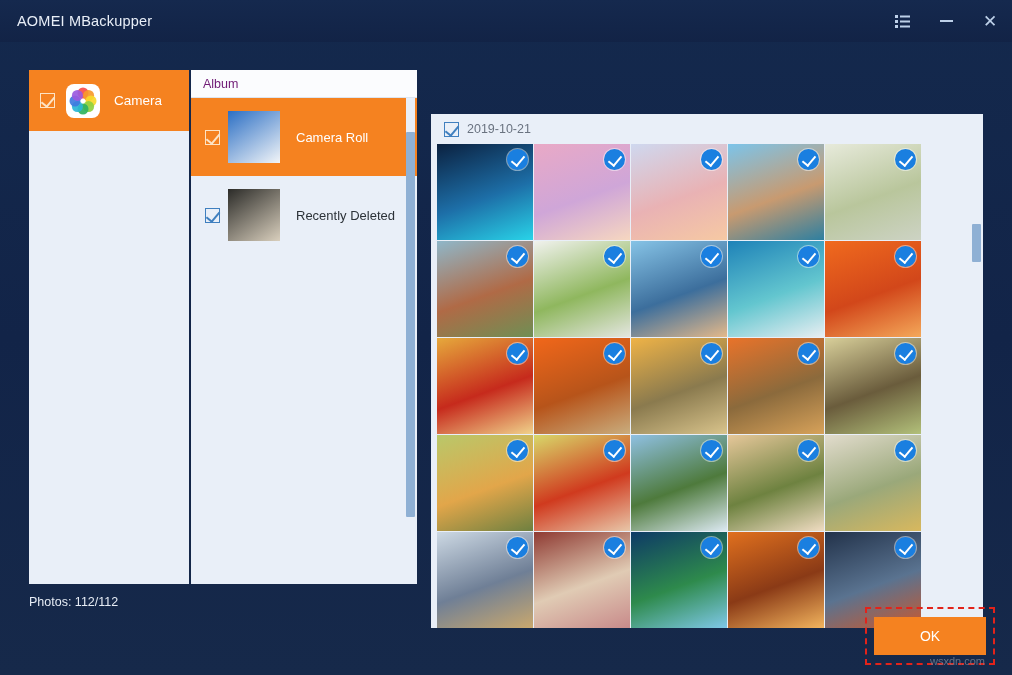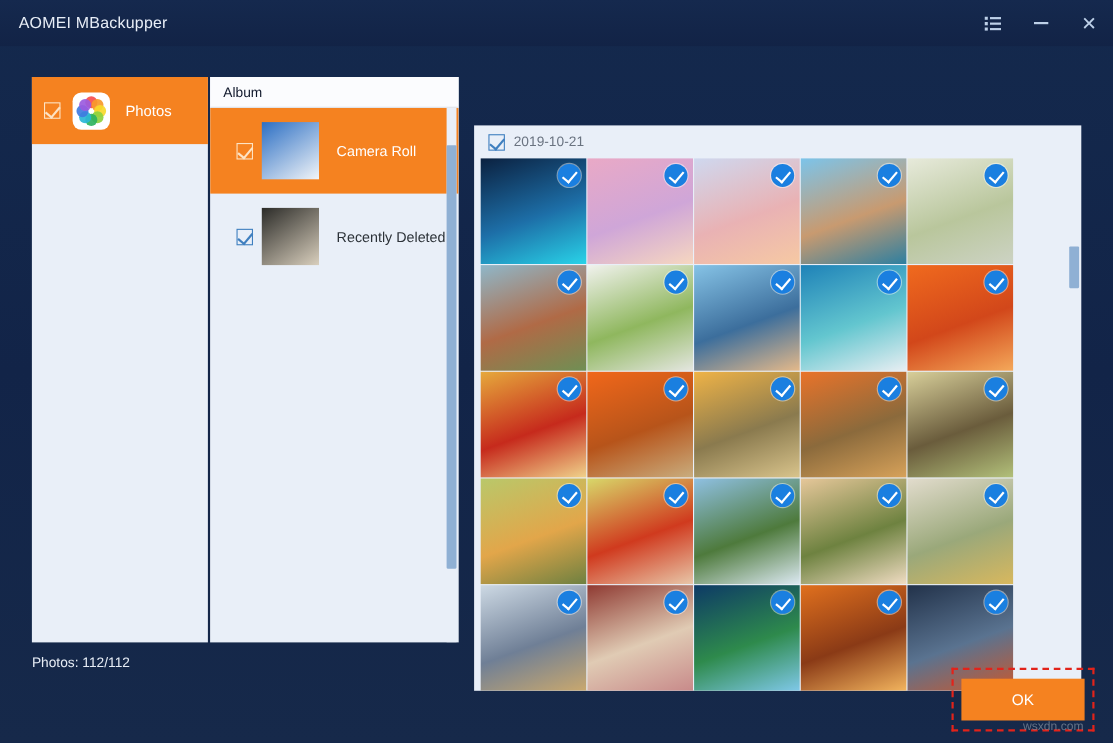--- a/index.html
+++ b/index.html
@@ -87,28 +87,28 @@
     background: #e9eff8;
     margin-left: 2px;
     position: relative;
     flex: 0 0 226px;
     overflow: hidden;
   }
   .album-head {
     height: 28px; background: #fbfcfe;
     display: flex; align-items: center;
     padding-left: 12px;
-    color: #0f172a; font-size: 12.5px;
+    color: #701a75; font-size: 12.5px;
     border-bottom: 1px solid #dde5f0;
   }
   .album-list { position: relative; height: 486px; overflow: hidden; }
   .album-item {
     height: 78px;
     display: flex; align-items: center;
-    padding-left: 24px;
+    padding-left: 14px;
     cursor: pointer;
   }
   .album-item.active { background: #f58220; }
   .album-item.active .album-label { color: #fff; }
   .album-thumb {
     width: 52px; height: 52px; margin-left: 8px; margin-right: 16px;
     flex: 0 0 52px;
     background: #cfd6de;
     overflow: hidden; position: relative;
   }
@@ -252,21 +252,21 @@
         <span class="photos-glyph">
           <span class="petal" style="background:#f74e4e; transform: translate(-50%,-50%) translate(0,-8px);"></span>
           <span class="petal" style="background:#f79a2b; transform: translate(-50%,-50%) translate(5.6px,-5.6px);"></span>
           <span class="petal" style="background:#f7d92b; transform: translate(-50%,-50%) translate(8px,0);"></span>
           <span class="petal" style="background:#8fd13f; transform: translate(-50%,-50%) translate(5.6px,5.6px);"></span>
           <span class="petal" style="background:#2fb35e; transform: translate(-50%,-50%) translate(0,8px);"></span>
           <span class="petal" style="background:#2bb6d6; transform: translate(-50%,-50%) translate(-5.6px,5.6px);"></span>
           <span class="petal" style="background:#3f7be0; transform: translate(-50%,-50%) translate(-8px,0);"></span>
           <span class="petal" style="background:#9b5be0; transform: translate(-50%,-50%) translate(-5.6px,-5.6px);"></span>
         </span>
-        <span class="cat-label">Photos</span>
+        <span class="cat-label">Camera</span>
       </div>
     </div>
 
     <div class="album-col">
       <div class="album-head">Album</div>
       <div class="album-list" id="album-list">
           <div class="album-item active">
             <span class="cb light"></span>
             <span class="album-thumb" style="background: linear-gradient(145deg, rgb(44, 111, 196) 0%, rgb(242, 245, 248) 100%);"></span>
             <span class="album-label">Camera Roll</span>

